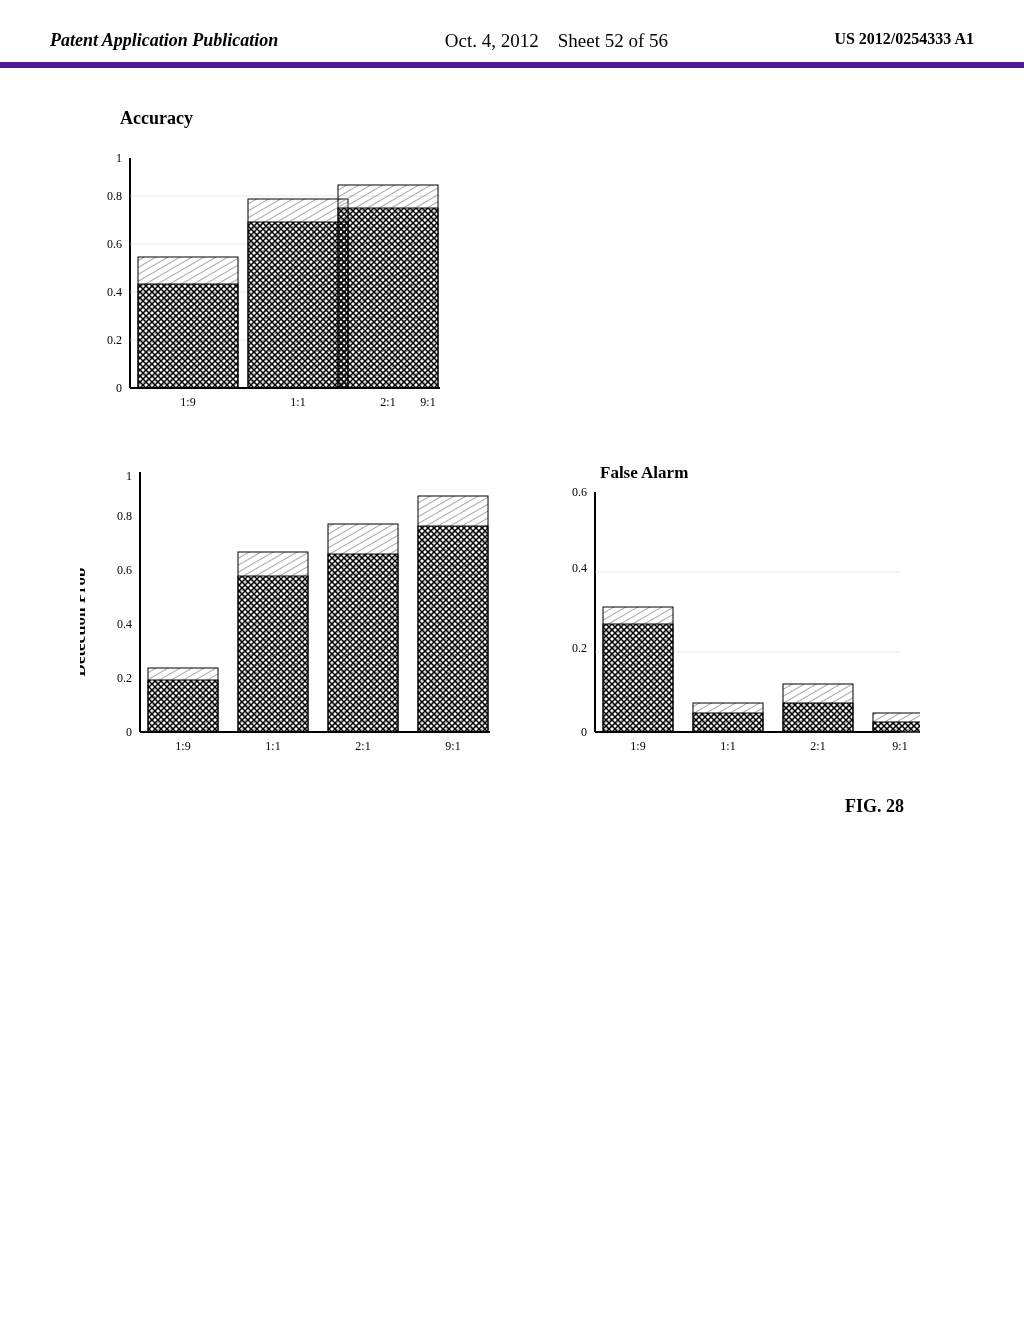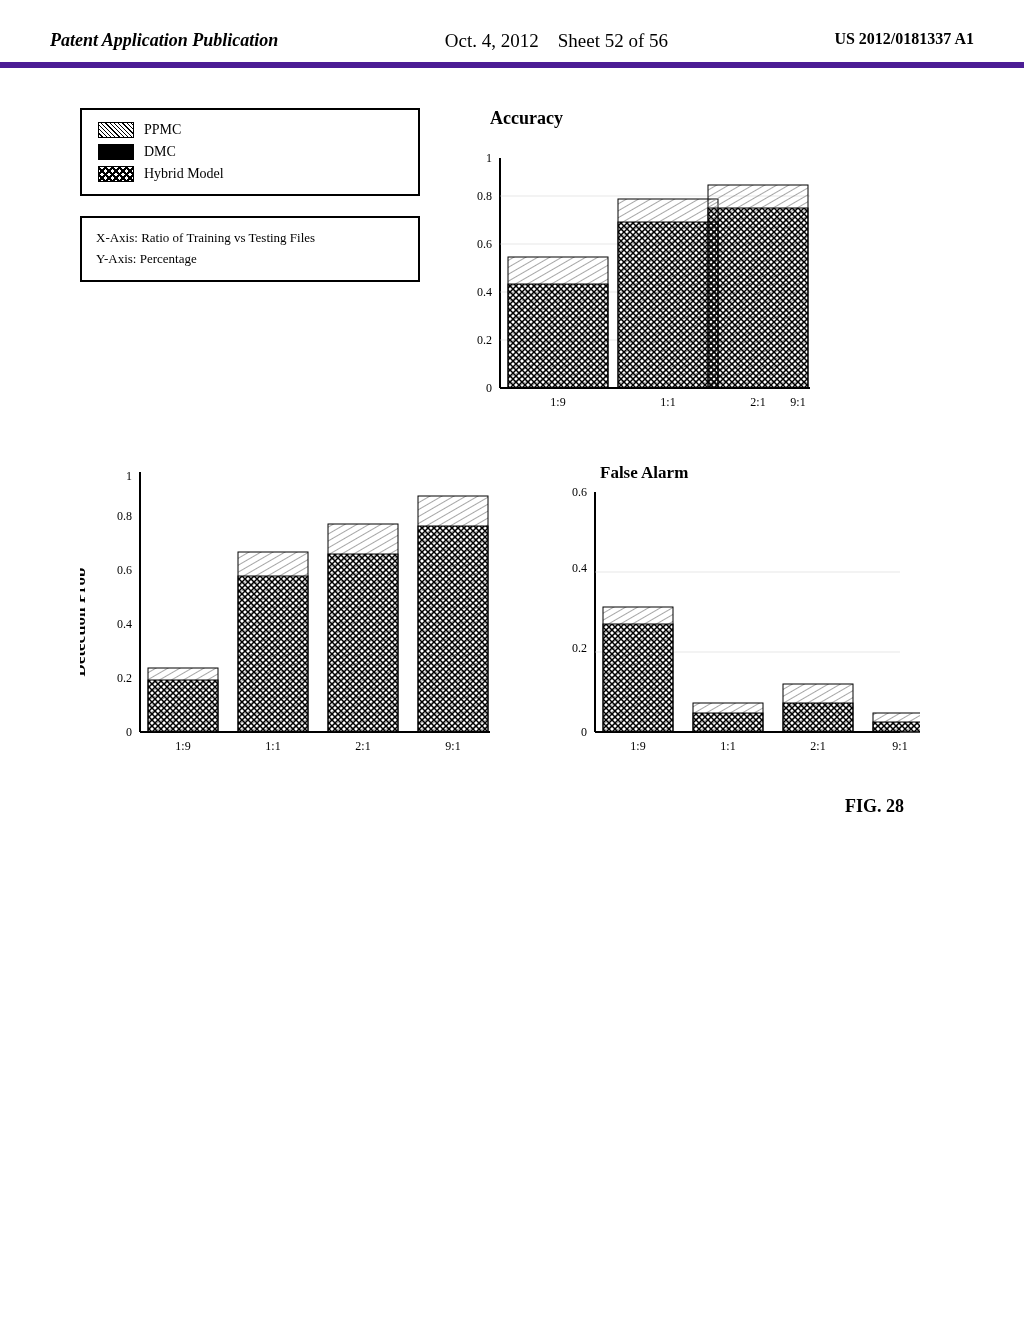--- a/index.html
+++ b/index.html
@@ -135,49 +135,29 @@
   </style>
 </head>
 <body>
 
 <div class="header">
   <div class="header-left">Patent Application Publication</div>
   <div class="header-center">
     <span>Oct. 4, 2012</span>&nbsp;&nbsp;&nbsp;
     <span>Sheet 52 of 56</span>
   </div>
-  <div class="header-right">US 2012/0181337 A1</div>
+  <div class="header-right">US 2012/0254333 A1</div>
 </div>
 
 <div class="content">
 
   <div class="charts-wrapper">
 
     <div class="top-row">
 
-      <div class="legend-panel">
-        <div class="legend-box">
-          <div class="legend-item">
-            <div class="legend-swatch swatch-ppmc"></div>
-            <span>PPMC</span>
-          </div>
-          <div class="legend-item">
-            <div class="legend-swatch swatch-dmc"></div>
-            <span>DMC</span>
-          </div>
-          <div class="legend-item">
-            <div class="legend-swatch swatch-hybrid"></div>
-            <span>Hybrid Model</span>
-          </div>
-        </div>
-        <div class="axis-info">
-          <div>X-Axis: Ratio of Training vs Testing Files</div>
-          <div>Y-Axis: Percentage</div>
-        </div>
-      </div>
 
       <div style="flex:1; position:relative;">
         <div style="font-size:18px; font-weight:bold; margin-bottom:19px; margin-left:40px;">Accuracy</div>
         <svg width="380" height="280">
 
           <line x1="50" y1="10" x2="50" y2="240" stroke="#000" stroke-width="2"></line>
 
           <line x1="50" y1="240" x2="360" y2="240" stroke="#000" stroke-width="2"></line>
 
           <text x="42" y="244" text-anchor="end" font-size="12">0</text>

